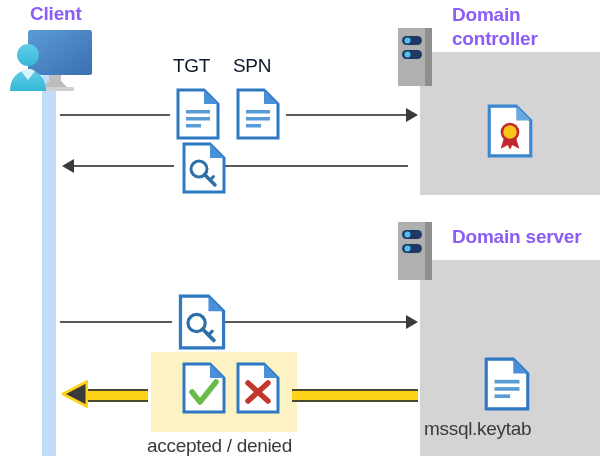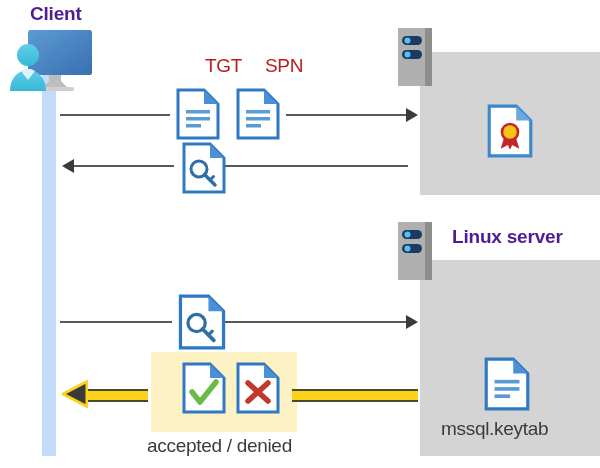--- a/index.html
+++ b/index.html
@@ -13,21 +13,21 @@
   .stage{position:absolute;left:0;top:0;width:600px;height:468px;}
   .abs{position:absolute;}
 
   
   .panel{background:#d4d4d4;}
   #dc-panel{left:420px;top:52px;width:180px;height:143px;}
   #linux-panel{left:420px;top:260px;width:180px;height:196px;}
 
   
   .title{
-    font-weight:bold;color:#4c1d95;font-size:19px;line-height:24px;
+    font-weight:bold;color:#8b5cf6;font-size:19px;line-height:24px;
     letter-spacing:-0.2px;
   }
   #client-title{left:30px;top:2px;width:140px;}
   #dc-title{left:452px;top:3px;width:146px;}
   #linux-title{left:452px;top:225px;width:146px;}
 
   
   #lifeline{left:42px;top:70px;width:14px;height:386px;background:#c3dcfa;}
 
   
@@ -76,42 +76,43 @@
   #doc-tgt{left:176px;top:88px;}
   #doc-spn{left:236px;top:88px;}
   #doc-key1{left:182px;top:142px;}
   #doc-key2{left:178px;top:294px;}
   #doc-ok{left:182px;top:362px;}
   #doc-no{left:236px;top:362px;}
   #doc-cert{left:487px;top:104px;}
   #doc-keytab{left:484px;top:357px;}
 
   
-  .small-label{font-size:19px;color:#b91c1c;letter-spacing:-0.3px;margin-left:32px;}
+  .small-label{font-size:19px;color:#0f172a;letter-spacing:-0.3px;}
   #lbl-tgt{left:173px;top:55px;}
   #lbl-spn{left:233px;top:55px;}
   .plain-label{font-size:19px;color:#3b3b3b;letter-spacing:-0.3px;}
   #lbl-accepted{left:147px;top:435px;}
-  #lbl-keytab{left:441px;top:418px;}
+  #lbl-keytab{left:424px;top:418px;}
 
   
   #sql-icon{left:482px;top:282px;}
 </style>
 </head>
 <body>
 
 <div class="stage">
 
   <div class="abs panel" id="dc-panel"></div>
   <div class="abs panel" id="linux-panel"></div>
 
   <div class="abs" id="lifeline"></div>
 
   <div class="abs title" id="client-title">Client</div>
-  <div class="abs title" id="linux-title">Linux server</div>
+  <div class="abs title" id="dc-title">Domain controller</div>
+  <div class="abs title" id="linux-title">Domain server</div>
 
   <div class="abs" id="client-icon">
     <svg width="92" height="70" viewBox="0 0 92 70">
       <defs>
         <linearGradient id="gmon" x1="0" y1="0" x2="1" y2="1">
           <stop offset="0" stop-color="#5b9bd5"></stop>
             <stop offset="1" stop-color="#3a6fb0"></stop>
         </linearGradient>
         <linearGradient id="gper" x1="0" y1="0" x2="0" y2="1">
           <stop offset="0" stop-color="#62cde8"></stop>

